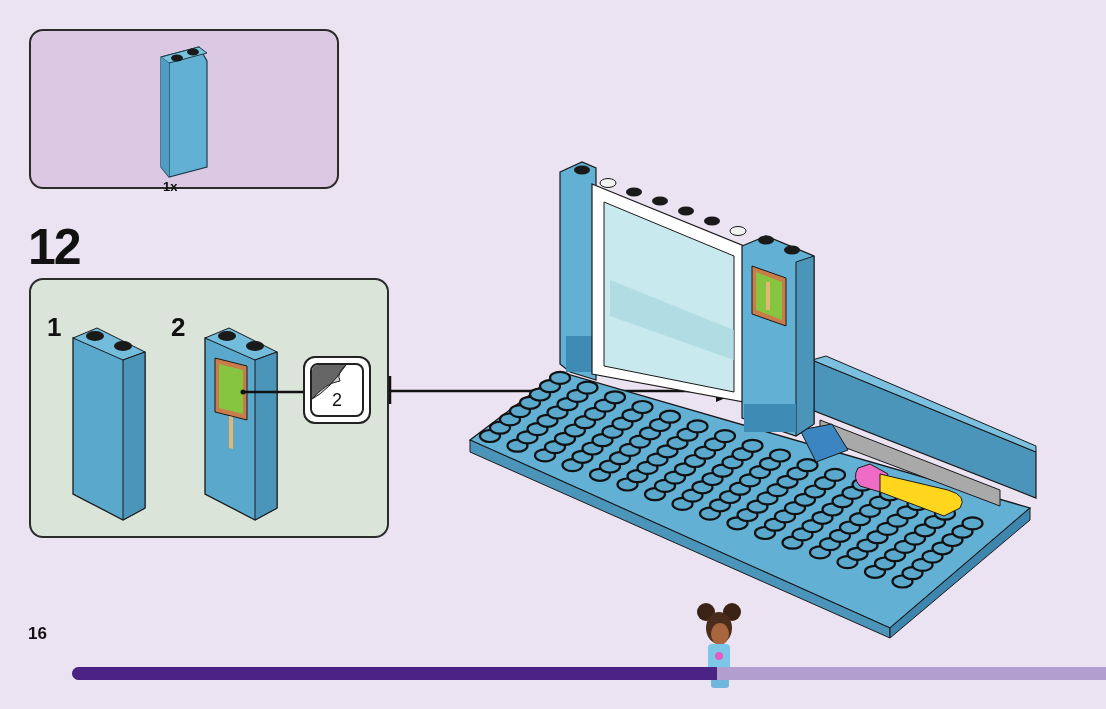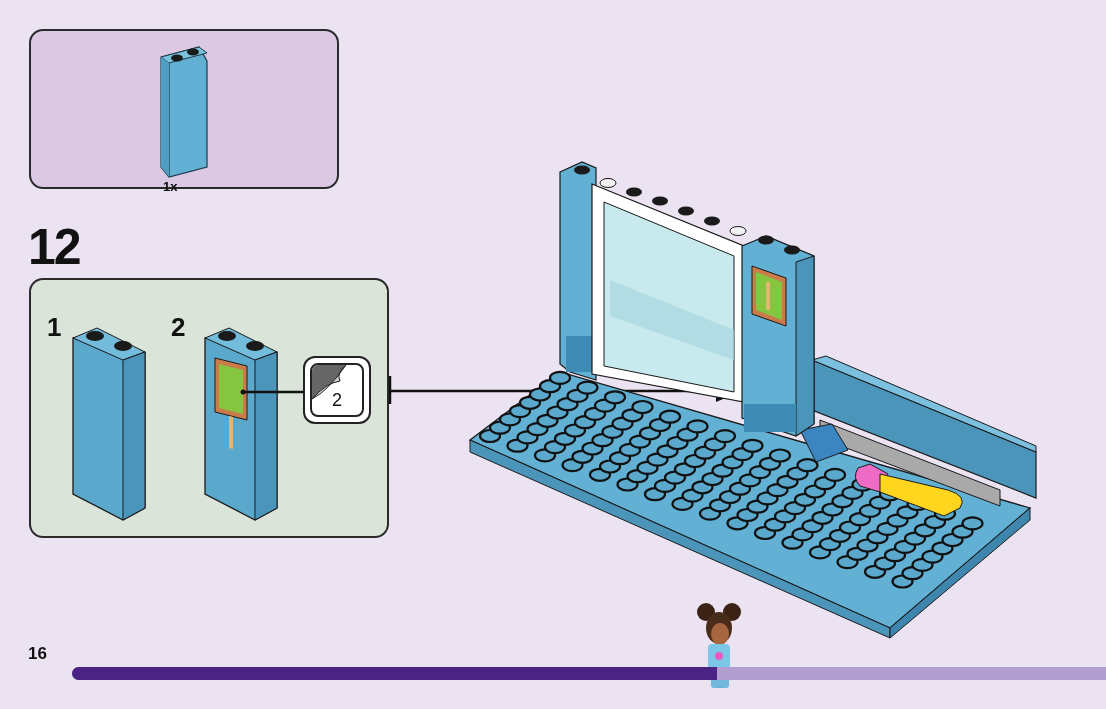--- a/index.html
+++ b/index.html
@@ -5,21 +5,21 @@
   html,body{margin:0;padding:0;}
   body{width:1106px;height:709px;background:#ece3f2;position:relative;overflow:hidden;font-family:"Liberation Sans",sans-serif;}
   .parts-box{position:absolute;left:29px;top:29px;width:310px;height:160px;background:#dbc8e3;border:2px solid #2b2b2b;border-radius:14px;box-sizing:border-box;}
   .qty{position:absolute;left:132px;top:148px;font-size:13px;font-weight:bold;color:#111;}
   .step-num{position:absolute;left:28px;top:218px;font-size:50px;font-weight:bold;color:#111;letter-spacing:-2px;}
   .sub-box{position:absolute;left:29px;top:278px;width:360px;height:260px;background:#dae4d8;border:2px solid #2b2b2b;border-radius:14px;box-sizing:border-box;}
   .sub-label{position:absolute;font-size:26px;font-weight:bold;color:#111;}
   .sticker-callout{position:absolute;left:303px;top:356px;width:68px;height:68px;background:#fff;border:2px solid #222;border-radius:12px;box-sizing:border-box;}
   .sticker-inner{position:absolute;left:5px;top:5px;width:54px;height:54px;border:2px solid #222;border-radius:8px;box-sizing:border-box;overflow:hidden;background:#fff;}
   .sticker-num{position:absolute;left:0;right:0;bottom:4px;text-align:center;font-size:18px;color:#111;}
-  .page-num{position:absolute;left:28px;top:644px;font-size:17px;font-weight:bold;color:#111;}
+  .page-num{position:absolute;left:28px;top:624px;font-size:17px;font-weight:bold;color:#111;}
   .progress-track{position:absolute;left:72px;top:667px;width:1040px;height:13px;background:#b29fd0;border-radius:7px 0 0 7px;}
   .progress-fill{position:absolute;left:0;top:0;height:13px;background:#4a2384;border-radius:7px 0 0 7px;}
   svg{position:absolute;left:0;top:0;}
 </style>
 </head>
 <body>
 
 <div class="parts-box">
   <svg width="310" height="174">
     <polygon points="130,26 168,16 176,30 176,136 138,146 130,136" fill="#62b0d3" stroke="#1d3a4a" stroke-width="1.2"></polygon>

